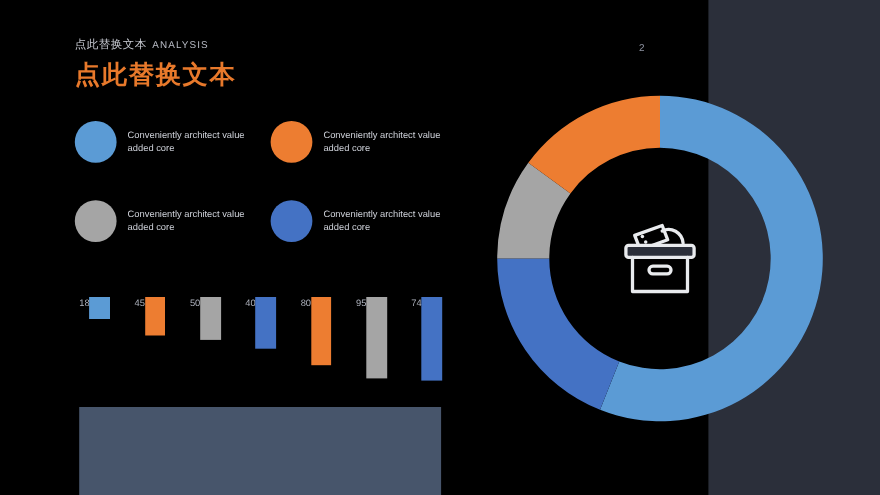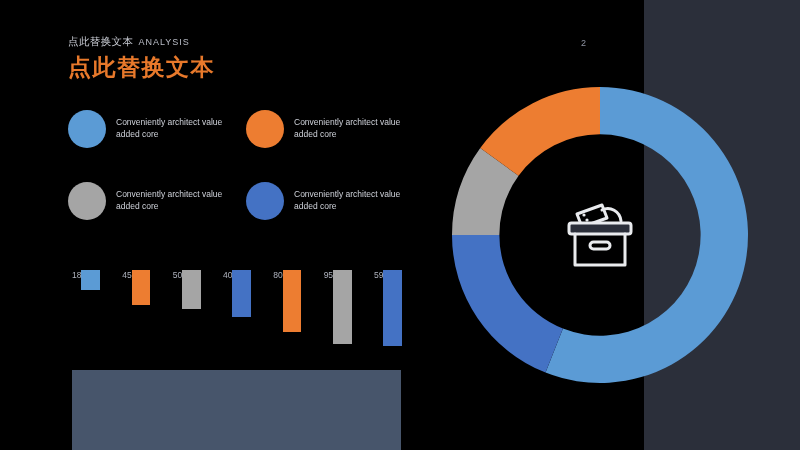--- a/index.html
+++ b/index.html
@@ -163,21 +163,21 @@
       </div>
       <div class="bar-col">
         <div class="bar-value">80</div>
         <div class="bar-rect" style="height: 62px; background: rgb(237, 125, 49);"></div>
       </div>
       <div class="bar-col">
         <div class="bar-value">95</div>
         <div class="bar-rect" style="height: 74px; background: rgb(165, 165, 165);"></div>
       </div>
       <div class="bar-col">
-        <div class="bar-value">59</div>
+        <div class="bar-value">74</div>
         <div class="bar-rect" style="height: 76px; background: rgb(68, 114, 196);"></div>
       </div>
     </div>
   <div id="bar-base"></div>
 
   <div id="donut-wrap">
     <svg width="300" height="300" viewBox="0 0 300 300">
       <g id="donut-segments">
           <path d="M 150 2 A 148 148 0 1 1 95.51756620266762 287.6069199114612 L 112.95194501781398 243.57270553979362 A 100.64 100.64 0 1 0 150 49.36 Z" fill="#5b9bd5"></path>
           <path d="M 95.51756620266762 287.6069199114612 A 148 148 0 0 1 2 149.9999999999999 L 49.36 149.99999999999991 A 100.64 100.64 0 0 0 112.95194501781398 243.57270553979362 Z" fill="#4472c4"></path>

